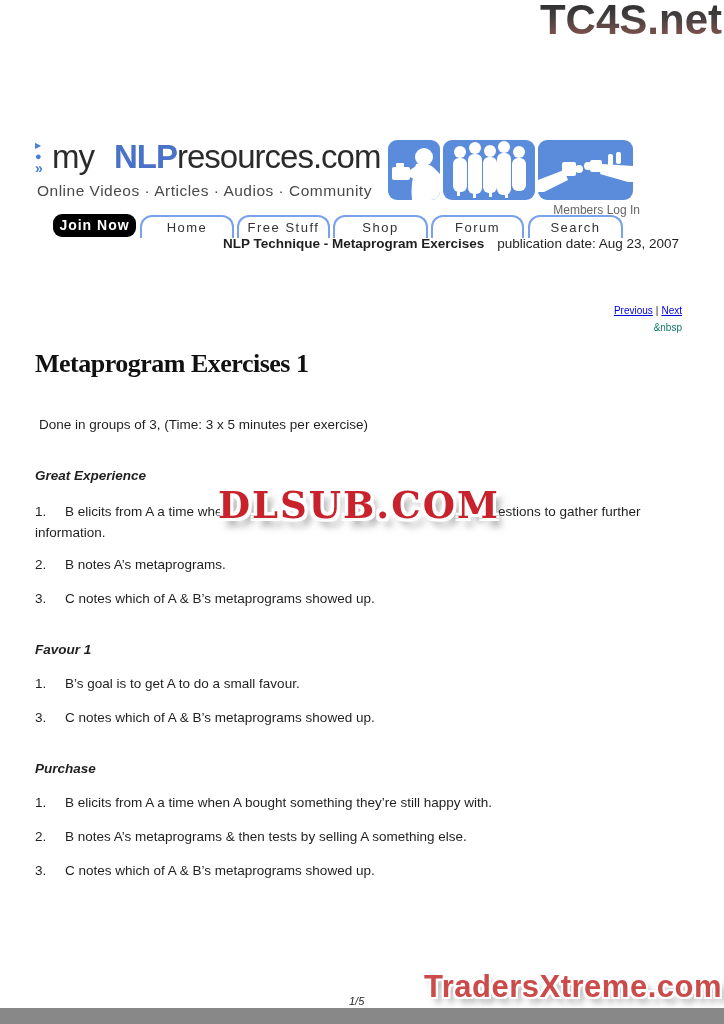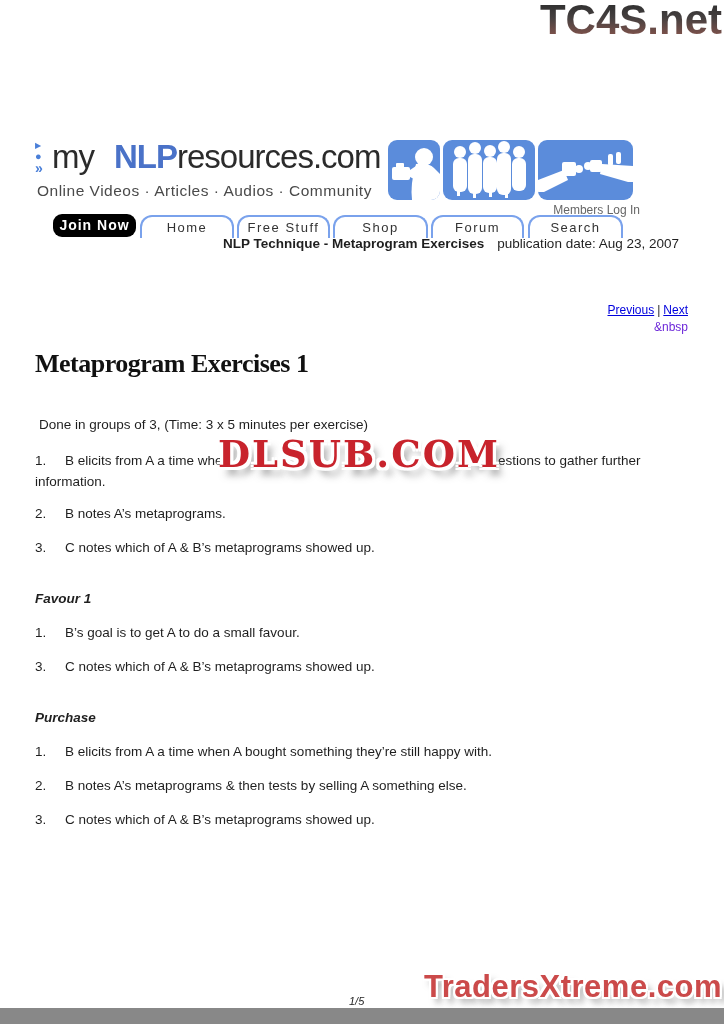--- a/index.html
+++ b/index.html
@@ -63,24 +63,24 @@
   }
   .tab-0{left:140px;width:90px;}
   .tab-1{left:237px;width:89px;}
   .tab-2{left:333px;width:91px;}
   .tab-3{left:431px;width:89px;}
   .tab-4{left:528px;width:91px;}
   .article-bar{position:absolute;left:223px;top:236px;font-size:13.5px;white-space:nowrap;}
   .article-bar .t{font-weight:bold;}
   .article-bar .d{margin-left:13px;}
   
-  .pager{position:absolute;top:302px;right:36px;font-size:12px;text-align:right;line-height:17px;}
+  .pager{position:absolute;top:302px;right:42px;font-size:10px;text-align:right;line-height:17px;}
   .pager a{color:#0000dd;text-decoration:underline;cursor:pointer;}
   .pager .sep{color:#1f1f1f;margin:0 3px;}
-  .pager .nbsp{display:block;margin-top:0px;color:#6d28d9;}
+  .pager .nbsp{display:block;margin-top:0px;color:#0f766e;}
   
   .article{position:absolute;left:35px;right:30px;top:349px;font-size:13.5px;line-height:21px;}
   .article h1{margin:0;font-size:26px;line-height:29px;letter-spacing:-.5px;color:#111;font-family:Liberation Serif, serif;}
   .intro{margin:36px 0 12px;padding-left:4px;}
   .sec-heading{margin:30px 0 0;font-weight:bold;font-style:italic;}
   .item{margin:13px 0 0;white-space:nowrap;}
   .item .num{display:inline-block;width:30px;}
   .item-first{margin-top:15px;white-space:normal;}
   .item-first + .item{margin-top:11px;}
   .item-first .line1{position:relative;height:21px;white-space:nowrap;}
@@ -162,20 +162,21 @@
 
   <div class="pager">
     <a>Previous</a><span class="sep">|</span><a>Next</a>
     <span class="nbsp">&amp;nbsp</span>
   </div>
 
   <div class="article">
     <h1>Metaprogram Exercises 1</h1>
     <div class="intro">Done in groups of 3, (Time: 3 x 5 minutes per exercise)</div>
 
+    <div class="sec-heading">Great Experience</div>
     <div class="item item-first">
       <div class="line1">
         <span class="num">1.</span><span>B elicits from A a time whe</span>
         <span class="after">estions to gather further</span>
         <span class="wm-dlsub">DLSUB.COM</span>
       </div>
       <div class="line2">information.</div>
     </div>
     <div class="item">
       <span class="num">2.</span><span>B notes A’s metaprograms.</span>

